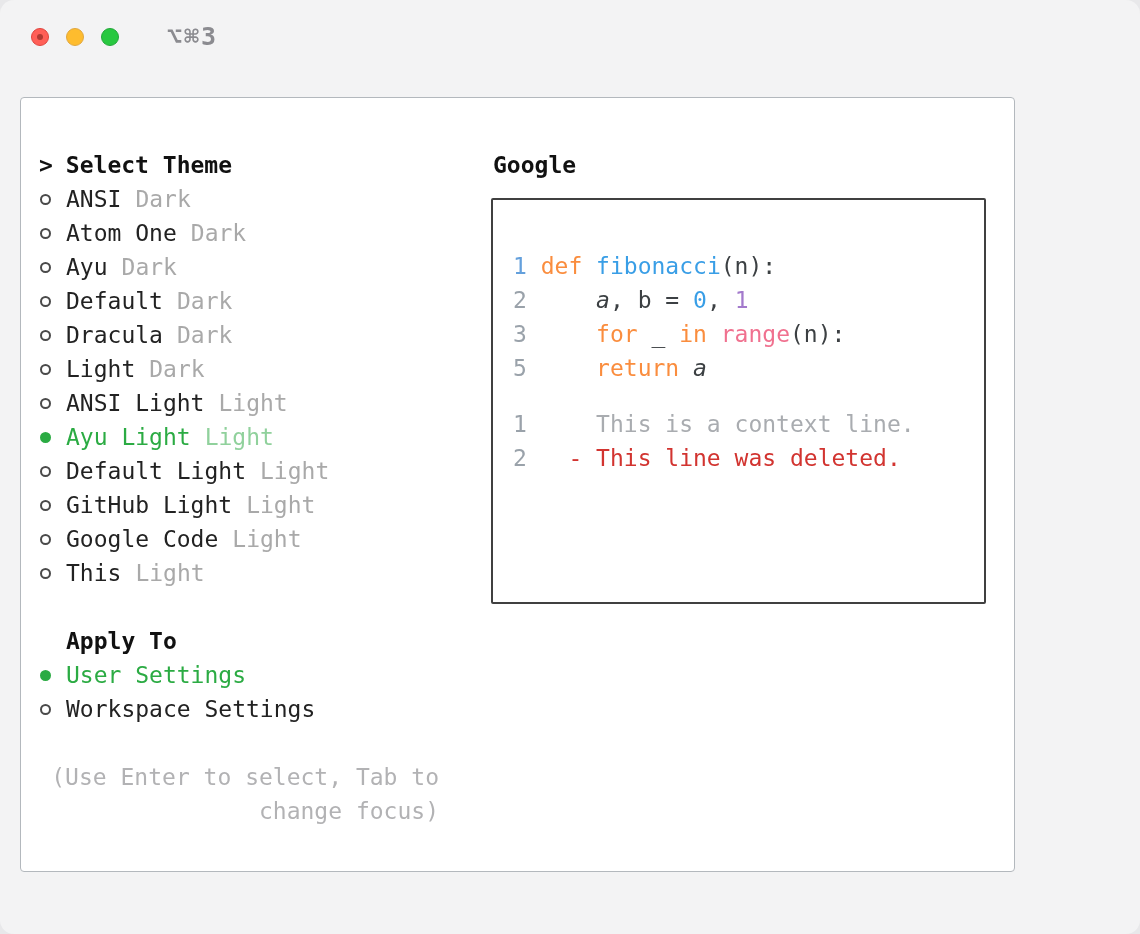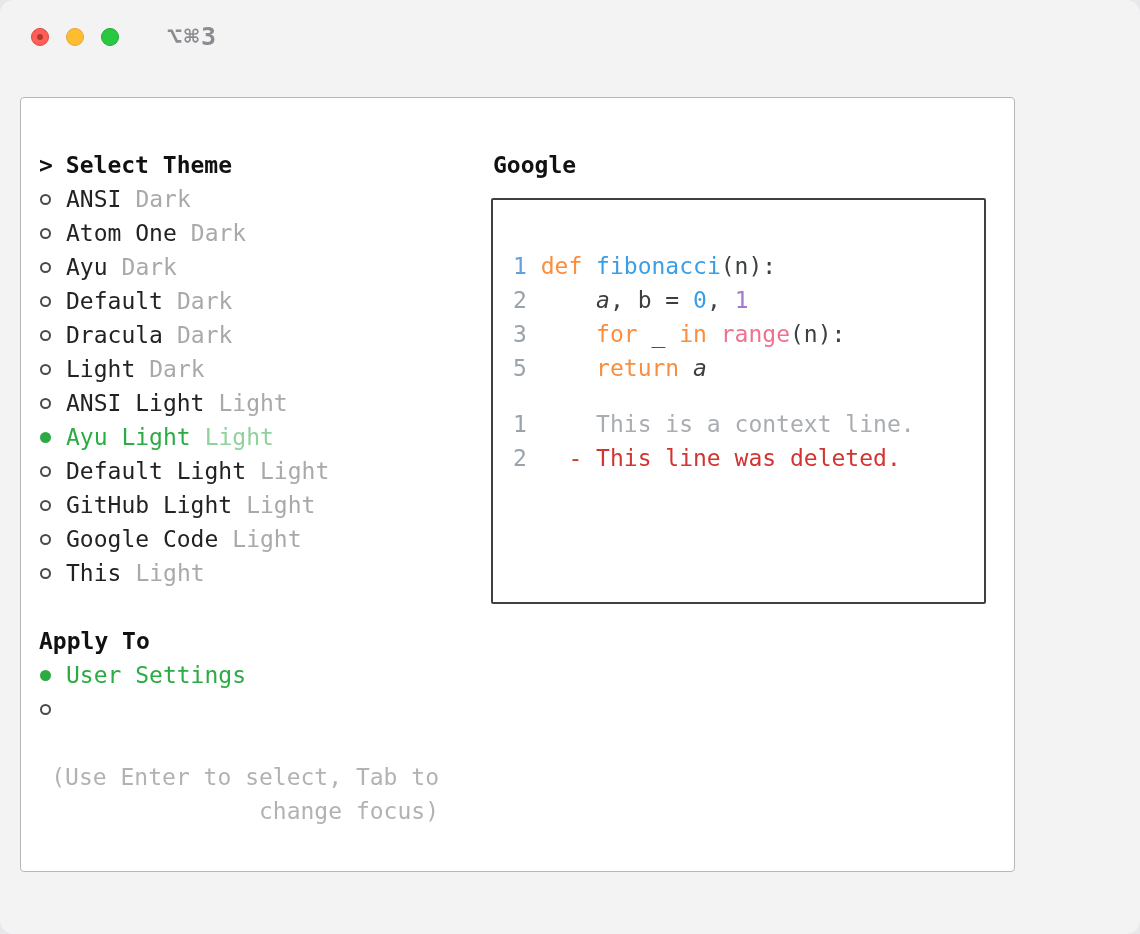--- a/index.html
+++ b/index.html
@@ -46,21 +46,21 @@
   .right-col{flex:1;min-width:0;}
   .hdr-row{display:flex;align-items:center;height:34px;font-weight:bold;color:#111;}
   .prompt{margin-right:13px;}
   .row{display:flex;align-items:center;height:34px;cursor:default;}
   .dot{width:11px;height:11px;border:2px solid #4a4a4a;border-radius:50%;box-sizing:border-box;flex:none;margin-right:15px;margin-left:1px;}
   .dot-selected{background:var(--accent-green);border-color:var(--accent-green);}
   .name{color:var(--dark-text);white-space:pre;}
   .variant{color:var(--gray-text);margin-left:14px;white-space:pre;}
   .theme-item.selected .name{color:var(--accent-green);}
   .theme-item.selected .variant{color:var(--accent-green-muted);}
-  .apply-hdr{margin-top:34px;height:34px;font-weight:bold;color:#111;}
+  .apply-hdr{margin-top:34px;margin-left:27px;height:34px;font-weight:bold;color:#111;}
   .hint{margin-top:34px;max-width:400px;color:#b2b2b4;text-align:right;}
   
   .preview-hdr{height:34px;font-weight:bold;color:#111;padding-left:2px;}
   .preview-box{
     margin-top:16px;box-sizing:border-box;height:406px;
     border:2px solid #404040;border-radius:2px;
     padding:49px 18px 0 20px;overflow:hidden;background:#fff;
   }
   .code-line{white-space:pre;height:34px;line-height:34px;color:#3c4043;}
   .diff-block{margin-top:22px;}
@@ -163,20 +163,21 @@
 
       <div class="apply-hdr">Apply To</div>
 
       <div>
           <div class="row apply-item theme-item selected">
             <span class="dot dot-selected"></span>
             <span class="name">User Settings</span>
           </div>
           <div class="row apply-item">
             <span class="dot"></span>
+            <span class="name">Workspace Settings</span>
           </div>
         </div>
 
       <div class="hint">(Use Enter to select, Tab to change focus)</div>
     </div>
 
     <div class="right-col">
       <div class="preview-hdr">Google</div>
       <div class="preview-box">
         <div>

